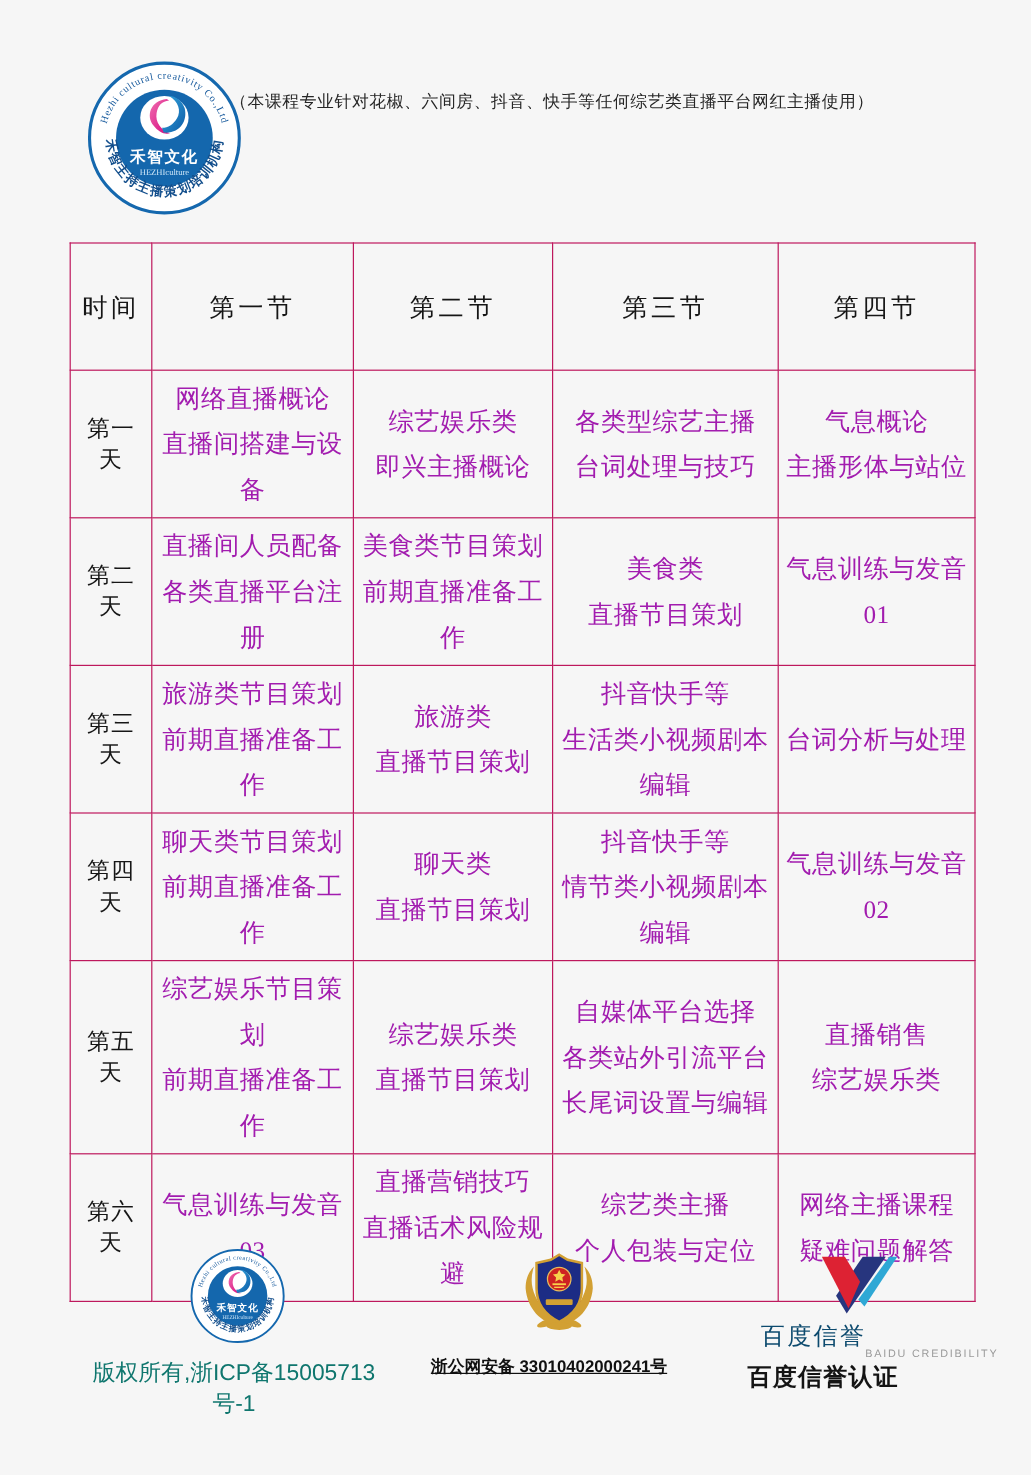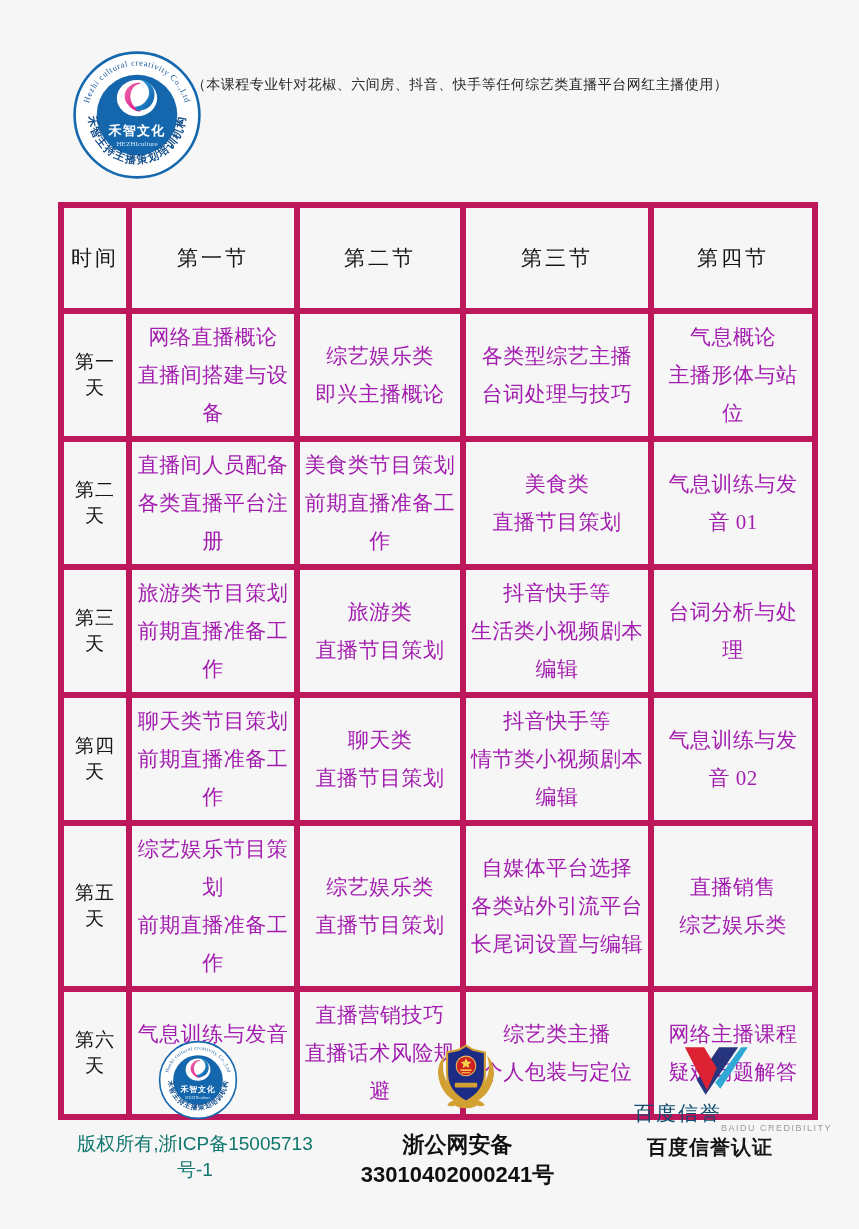--- a/index.html
+++ b/index.html
@@ -23,21 +23,21 @@
     margin-top:14px;font-size:14px;color:#262626;letter-spacing:.5px;white-space:nowrap;
   }
 
   
   table.schedule{
     position:absolute;left:58px;top:202px;
     border-collapse:collapse;table-layout:fixed;
     font-family:"Liberation Serif","DejaVu Serif",serif;
   }
   .schedule td,.schedule th{
-    border:6px solid #be185d;
+    border:1px solid #be185d;
     text-align:center;vertical-align:middle;
     padding:4px;background:transparent;font-weight:400;
   }
   col.c0{width:68px}col.c1{width:168px}col.c2{width:166px}col.c3{width:188px}col.c4{width:164px}
   tr.r0{height:106px}tr.r1{height:114px}tr.r2{height:110px}
   tr.r3{height:113px}tr.r4{height:112px}tr.r5{height:127px}tr.r6{height:123px}
   .schedule th{font-size:21px;letter-spacing:3px;color:#161616;}
   .day{font-size:19px;letter-spacing:1px;color:#161616;}
   .line{font-size:21px;line-height:38px;color:#a21caf;letter-spacing:.5px;}
 
@@ -45,35 +45,35 @@
   .f-left-logo{position:absolute;left:158px;top:1040px;width:80px;height:80px;}
   .f-copy{
     position:absolute;left:60px;top:1131px;width:270px;text-align:center;
     font-family:"Liberation Sans","DejaVu Sans",sans-serif;
     font-size:19px;color:#0f766e;
   }
   .f-police-badge{position:absolute;left:431px;top:1036px;width:70px;height:78px;}
   .f-police-text{
     position:absolute;left:320px;top:1130px;width:275px;text-align:center;
     font-family:"Liberation Sans","DejaVu Sans",sans-serif;
-    font-size:22px;font-weight:700;color:#101010;
+    font-size:14px;font-weight:700;color:#101010;text-decoration:underline;
   }
   .f-baidu-logo{position:absolute;left:676px;top:1042px;width:74px;height:58px;}
   .f-baidu-cn{
     position:absolute;left:588px;top:1100px;width:180px;text-align:center;
     font-family:"Liberation Sans","DejaVu Sans",sans-serif;
     font-size:20px;color:#0c4a6e;letter-spacing:2px;
   }
   .f-baidu-en{
     position:absolute;left:652px;top:1123px;width:180px;text-align:right;
     font-family:"Liberation Sans","DejaVu Sans",sans-serif;
     font-size:9px;color:#9a9a9a;letter-spacing:1.5px;
   }
   .f-baidu-cert{
-    position:absolute;left:620px;top:1134px;width:180px;text-align:center;
+    position:absolute;left:596px;top:1134px;width:180px;text-align:center;
     font-family:"Liberation Sans","DejaVu Sans",sans-serif;
     font-size:20px;font-weight:700;color:#141414;letter-spacing:1px;
   }
 </style>
 </head>
 <body>
 
 <div>
 
   <svg class="brand-logo" viewBox="0 0 200 200">

